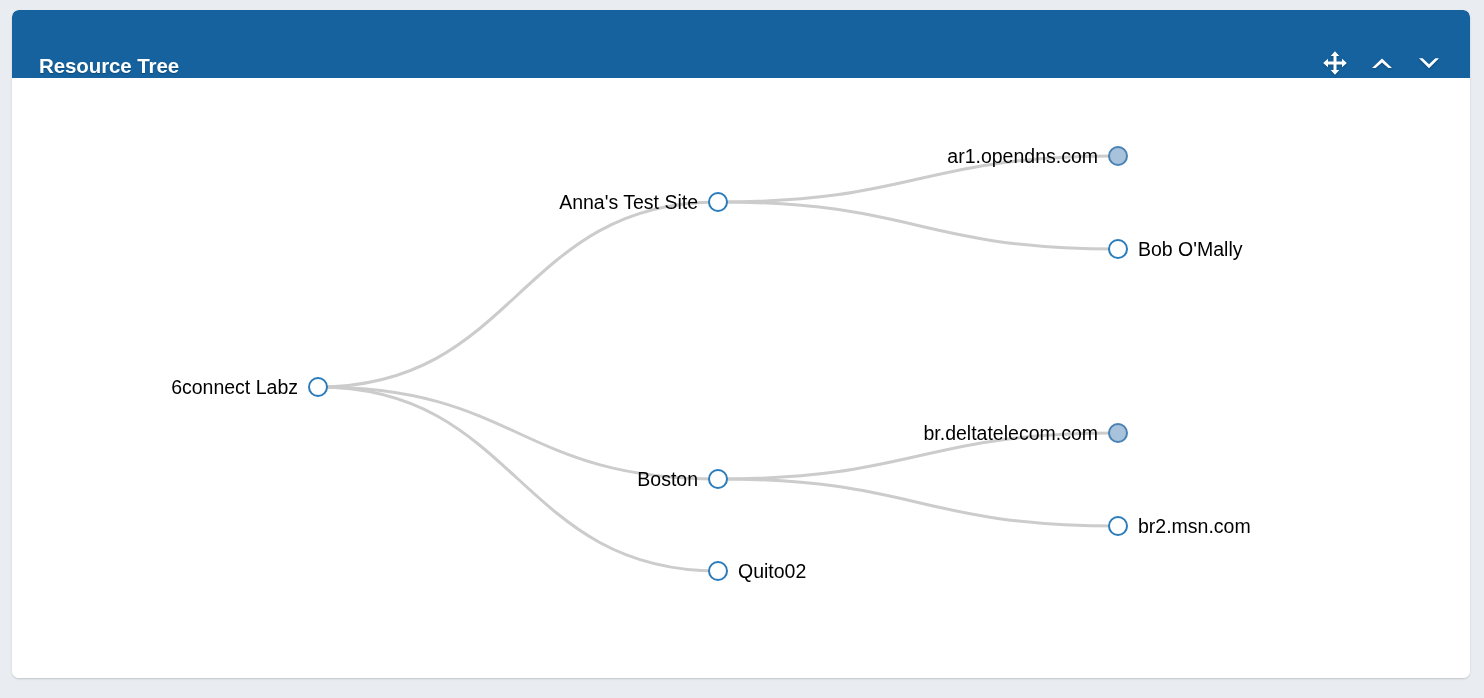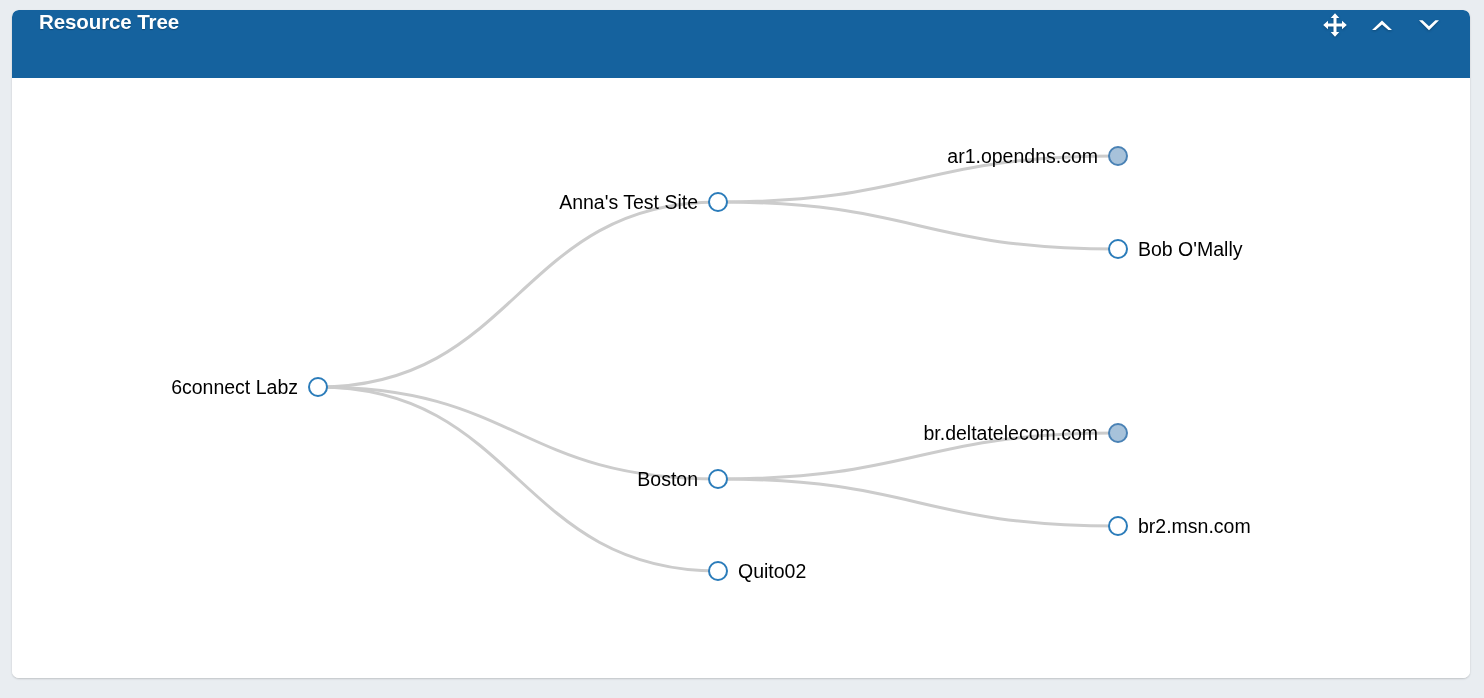--- a/index.html
+++ b/index.html
@@ -24,21 +24,21 @@
     box-sizing: border-box;
     overflow: hidden;
   }
 
   #panel-header {
     position: relative;
     height: 68px;
     background: #15629e;
     border-radius: 6px 6px 0 0;
     display: flex;
-    align-items: flex-start;
+    align-items: flex-end;
     justify-content: space-between;
     padding: 0 26px 0 27px;
     box-sizing: border-box;
   }
 
   #panel-title {
     color: #ffffff;
     font-size: 20.5px;
     font-weight: bold;
     letter-spacing: -0.1px;

